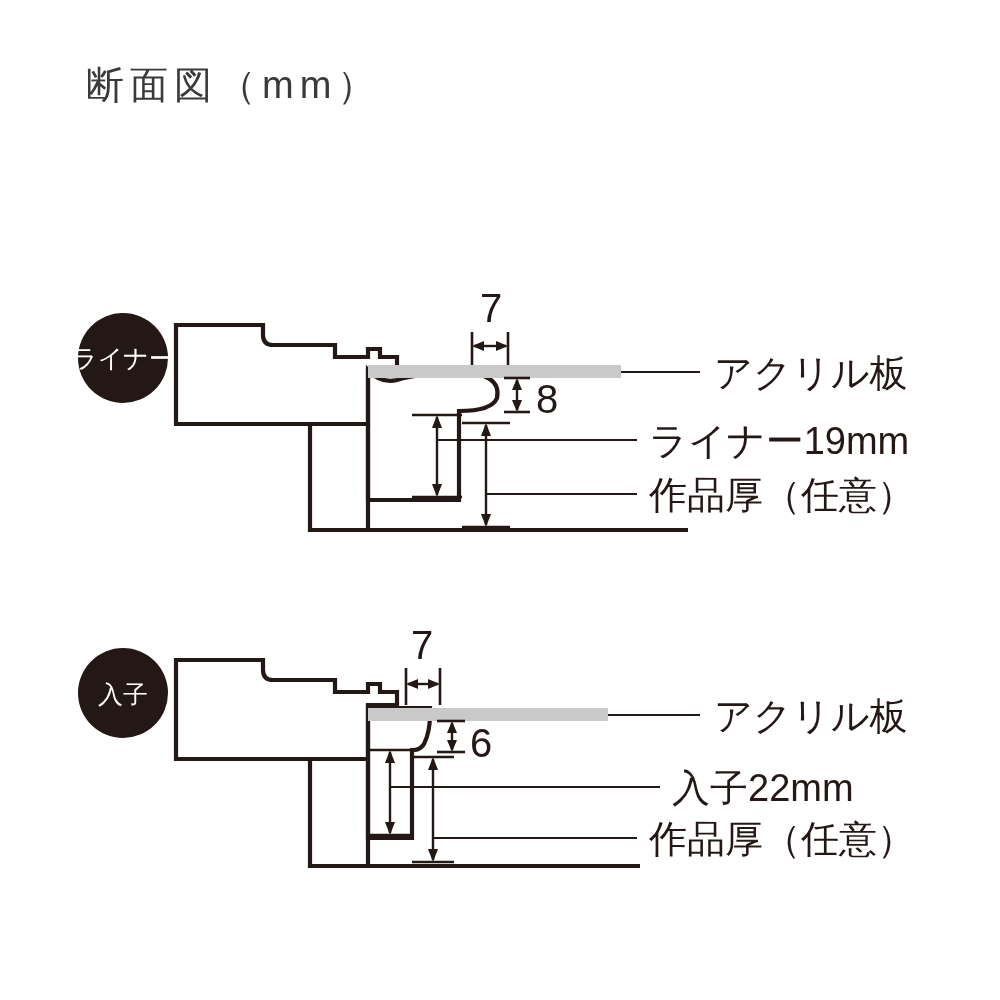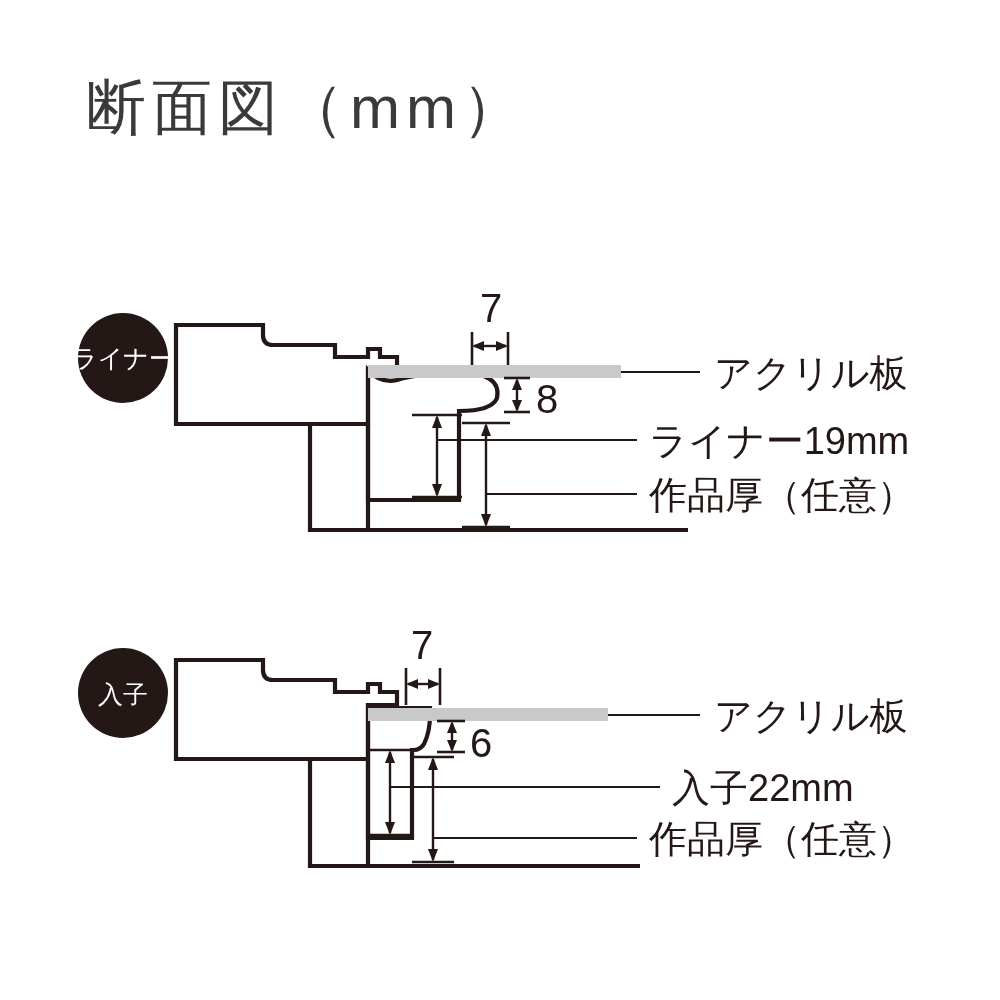--- a/index.html
+++ b/index.html
@@ -11,22 +11,22 @@
     width: 1000px;
     height: 1000px;
     font-family: "Liberation Sans", "DejaVu Sans", sans-serif;
     color: #231815;
     position: relative;
     overflow: hidden;
   }
   #page-title {
     position: absolute;
     left: 86px;
-    top: 68px;
-    font-size: 60px;
+    top: 60px;
+    font-size: 38px;
     letter-spacing: 6px;
     color: #3a3a3a;
     font-weight: 400;
     white-space: nowrap;
   }
   .diagram-svg {
     position: absolute;
     left: 0;
     top: 0;
   }

